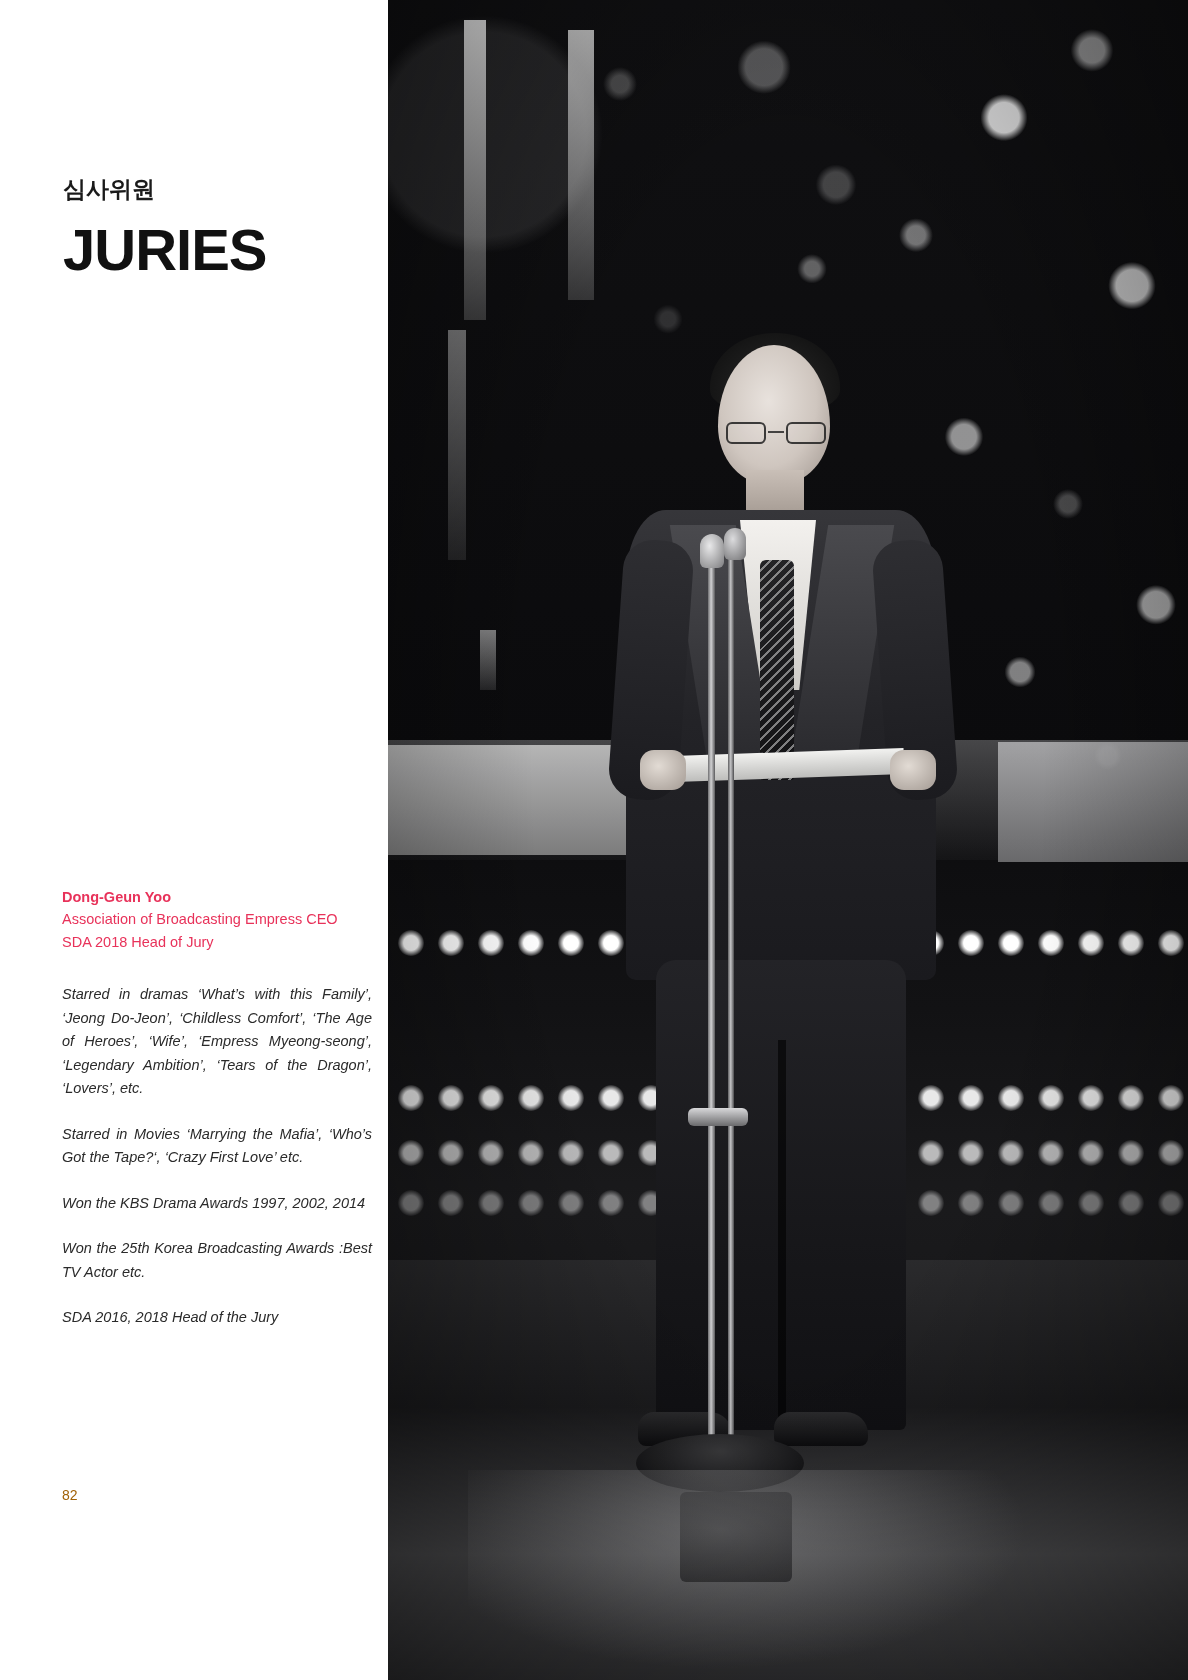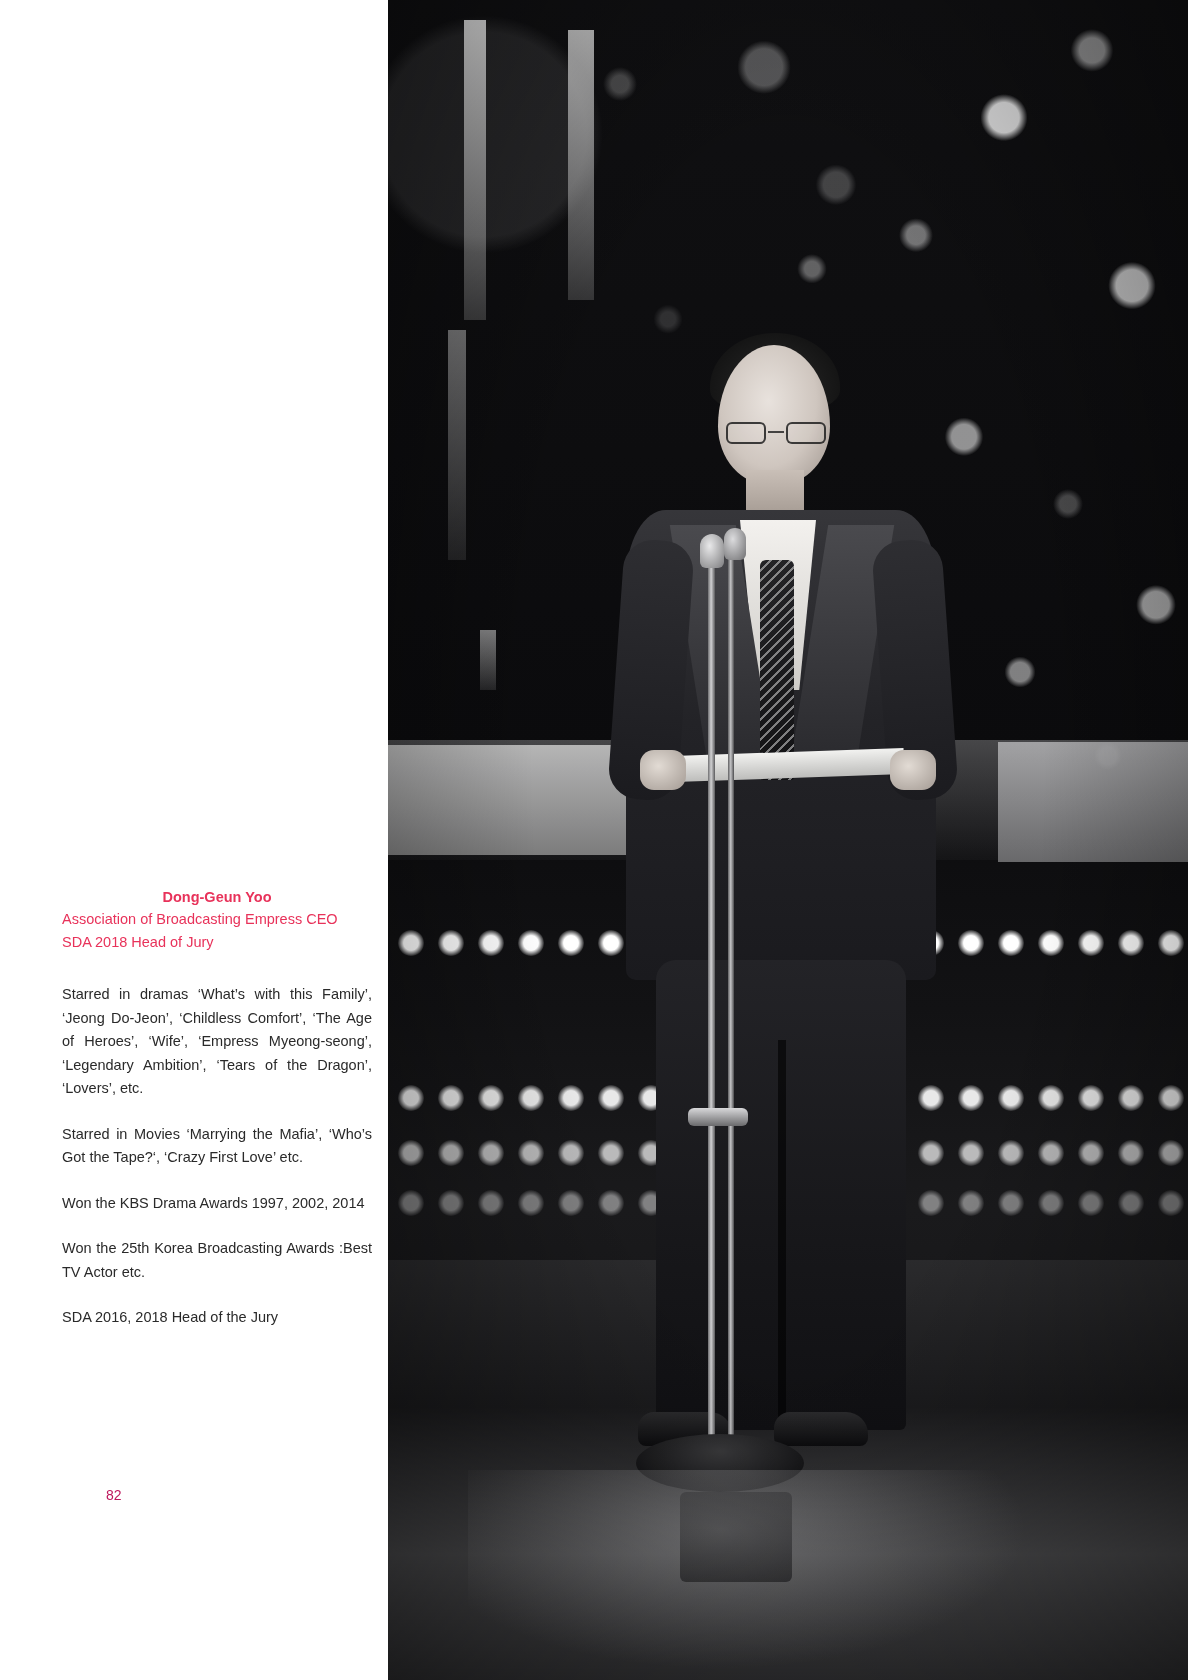--- a/index.html
+++ b/index.html
@@ -50,48 +50,47 @@
     position: absolute;
     left: 62px;
     top: 886px;
     width: 310px;
   }
   .bio-name {
     font-size: 14.5px;
     font-weight: bold;
     color: #e8325a;
     line-height: 1.55;
-    text-align: center;
   }
   .bio-role {
     font-size: 14.5px;
     font-weight: normal;
     color: #e8325a;
     line-height: 1.55;
   }
   .bio-paras {
     margin-top: 30px;
   }
   .bio-para {
     font-size: 14.5px;
     color: #2a2a2a;
     line-height: 1.62;
     text-align: justify;
     text-justify: inter-word;
     margin-bottom: 22px;
+    font-style: italic;
   }
   .bio-para:last-child { margin-bottom: 0; }
 
   .page-number {
     position: absolute;
     left: 62px;
     top: 1487px;
     font-size: 14px;
-    color: #be185d;
-    margin-left: 44px;
+    color: #a16207;
   }
 
   
   .photo {
     position: absolute;
     left: 388px;
     top: 0;
     width: 800px;
     height: 1680px;
     overflow: hidden;
@@ -331,20 +330,24 @@
     pointer-events: none;
   }
 </style>
 </head>
 <body>
 
 <div class="page">
 
   <div class="left-col">
 
+    <div class="heading-block">
+      <div class="heading-kr">심사위원</div>
+      <div class="heading-en">JURIES</div>
+    </div>
 
     <div class="bio-block">
       <div class="bio-name">Dong-Geun Yoo</div>
       <div class="bio-role">Association of Broadcasting Empress CEO</div>
       <div class="bio-role">SDA 2018 Head of Jury</div>
 
       <div class="bio-paras">
         <p class="bio-para">Starred in dramas ‘What’s with this Family’, ‘Jeong Do-Jeon’, ‘Childless Comfort’, ‘The Age of Heroes’, ‘Wife’, ‘Empress Myeong-seong’, ‘Legendary Ambition’, ‘Tears of the Dragon’, ‘Lovers’, etc.</p>
         <p class="bio-para">Starred in Movies ‘Marrying the Mafia’, ‘Who’s Got the Tape?‘, ‘Crazy First Love’ etc.</p>
         <p class="bio-para">Won the KBS Drama Awards 1997, 2002, 2014</p>

